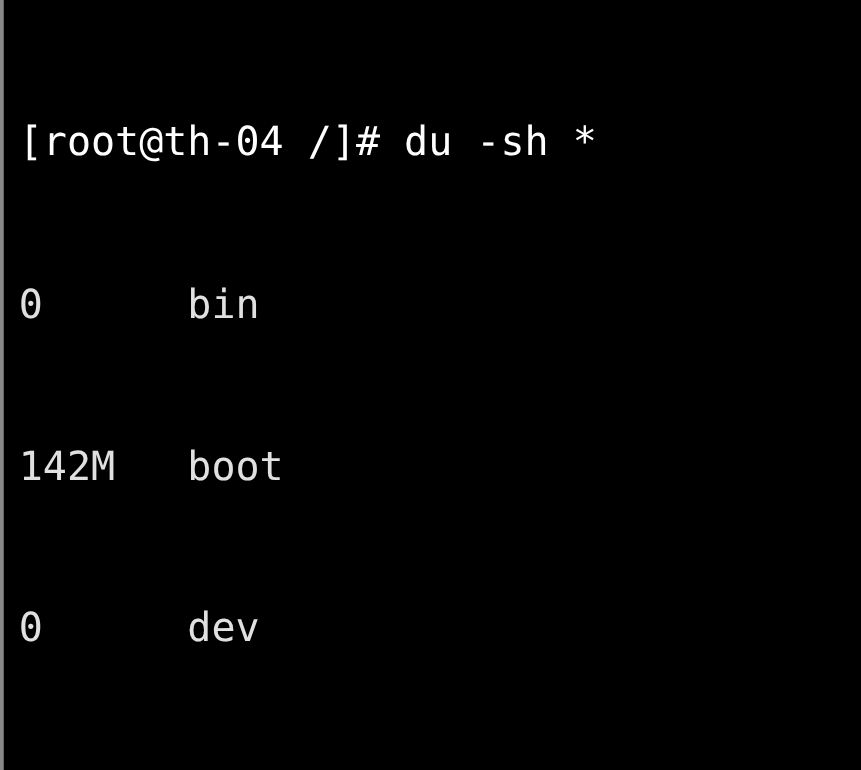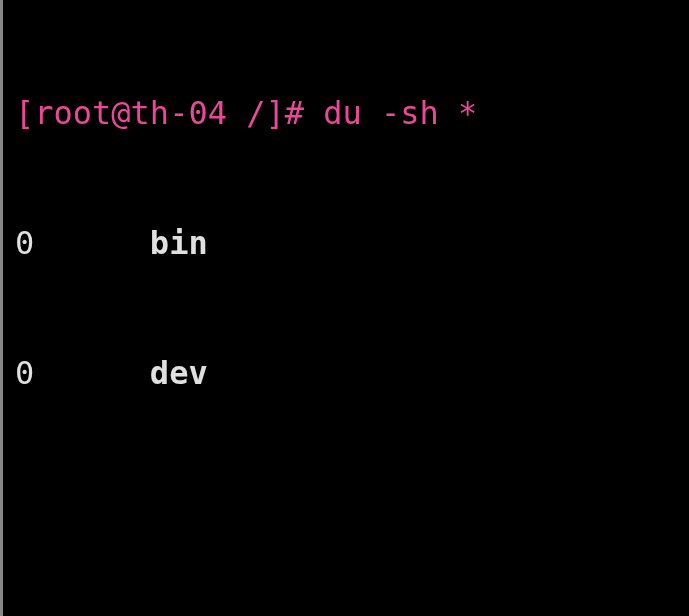--- a/index.html
+++ b/index.html
@@ -17,40 +17,40 @@
       height: 616px;
       overflow: hidden;
       border-left: 3px solid #888;
       padding-left: 12px;
       padding-top: 6px;
     }
     .terminal {
       white-space: pre;
     }
     .prompt-line {
-      color: #ec4899;
+      color: #ffffff;
     }
     .row {
       display: flex;
     }
     .size-col {
       width: 7ch;
       display: inline-block;
     }
     .name-col {
       display: inline-block;
-      font-weight: bold;
     }
   </style>
 </head>
 <body>
 
 <div class="terminal">
   <div class="prompt-line"><span>[root@th-04 /]# </span><span>du -sh *</span></div>
   <div class="row"><span class="size-col">0</span><span class="name-col">bin</span></div>
+  <div class="row"><span class="size-col">142M</span><span class="name-col">boot</span></div>
   <div class="row"><span class="size-col">0</span><span class="name-col">dev</span></div>
   
   
   
   
   
   
   
   
   

